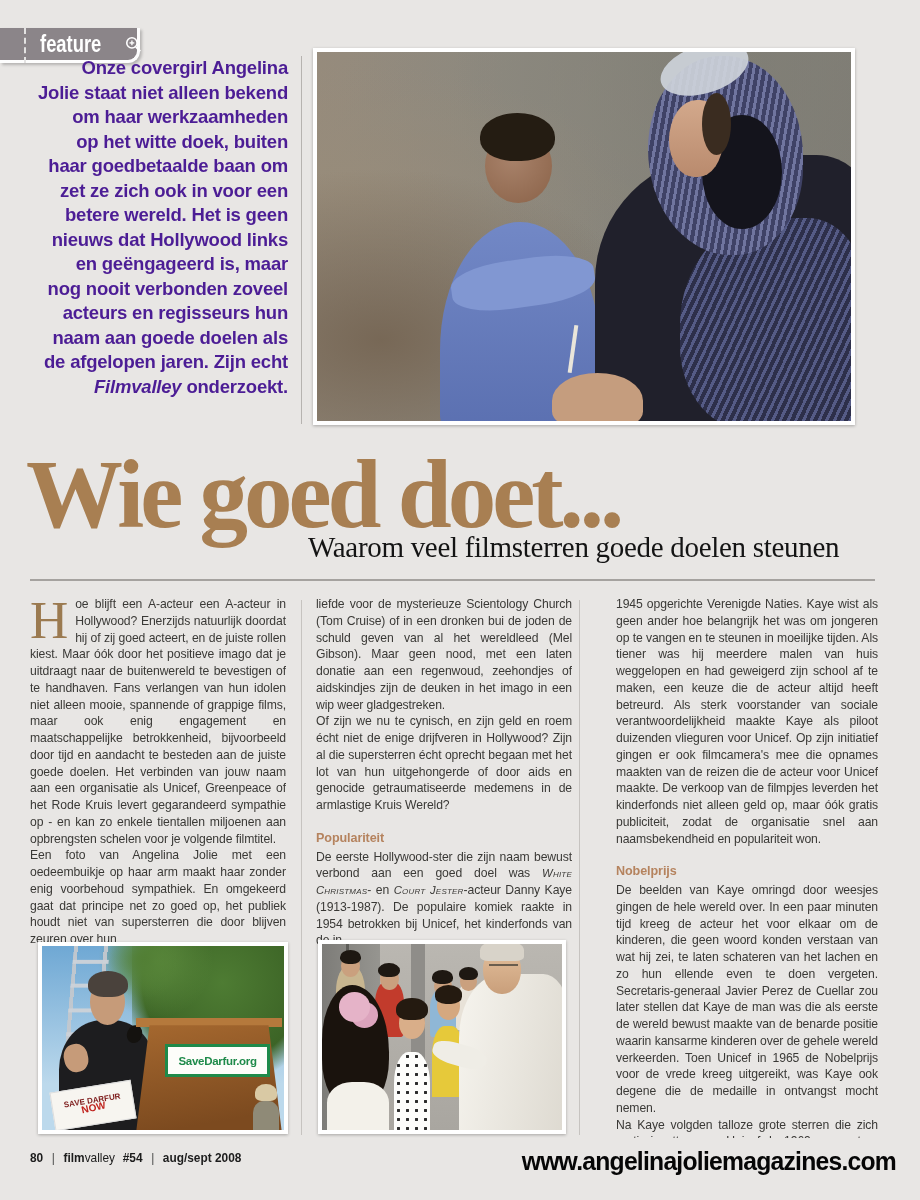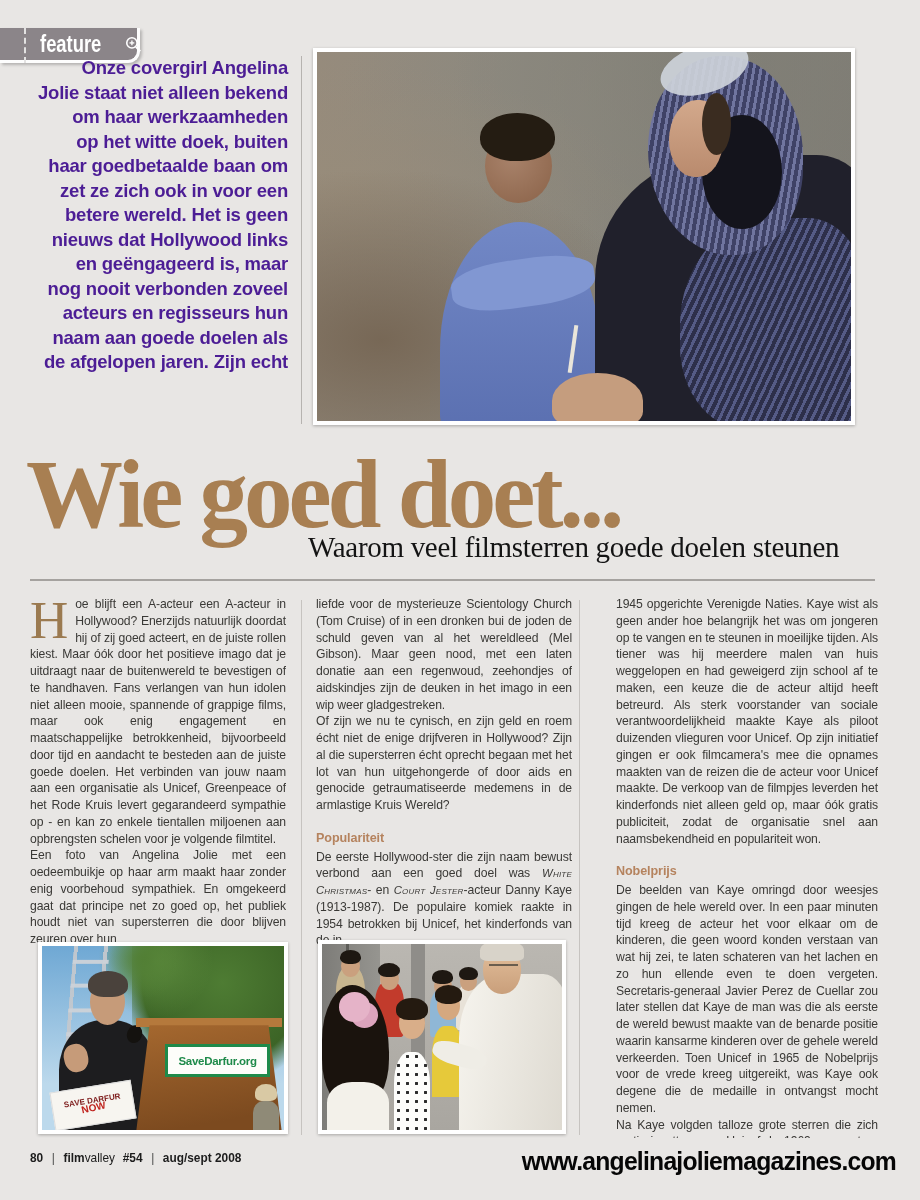--- a/index.html
+++ b/index.html
@@ -150,20 +150,21 @@
       <div class="intro-line">op het witte doek, buiten</div>
       <div class="intro-line">haar goedbetaalde baan om</div>
       <div class="intro-line">zet ze zich ook in voor een</div>
       <div class="intro-line">betere wereld. Het is geen</div>
       <div class="intro-line">nieuws dat Hollywood links</div>
       <div class="intro-line">en geëngageerd is, maar</div>
       <div class="intro-line">nog nooit verbonden zoveel</div>
       <div class="intro-line">acteurs en regisseurs hun</div>
       <div class="intro-line">naam aan goede doelen als</div>
       <div class="intro-line">de afgelopen jaren. Zijn echt</div>
+      <div class="intro-line"><em>Filmvalley</em> onderzoekt.</div>
     </div>
   <div class="v-intro"></div>
 
   <div class="photo p-main">
     <div class="canvas" title="Angelina Jolie in gestreepte hoofddoek naast Afghaanse jongen tegen stenen muur">
       <div class="abs pm-wall"></div>
       <div class="abs pm-boy-body"></div>
       <div class="abs pm-boy-arm"></div>
       <div class="abs pm-boy-head"></div>
       <div class="abs pm-boy-hair"></div>

